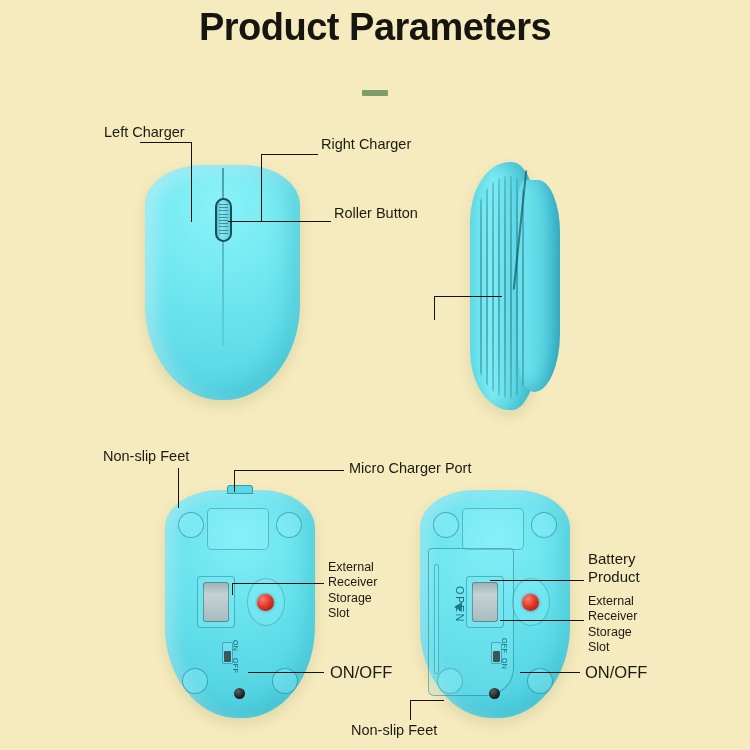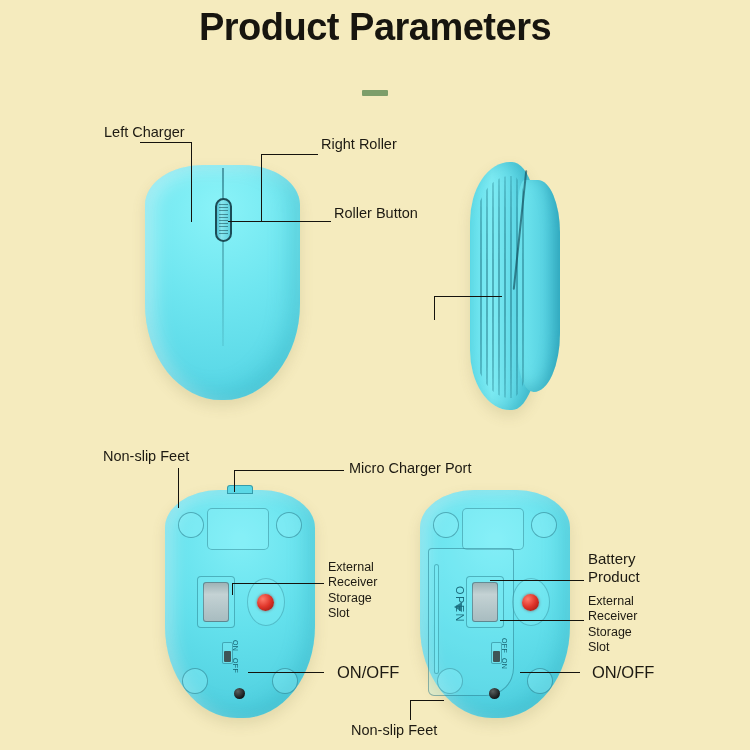--- a/index.html
+++ b/index.html
@@ -49,21 +49,21 @@
   
   .label {
     position: absolute;
     color: #1d1a12;
     font-size: 14.5px;
     line-height: 1.18;
     white-space: pre-line;
   }
   .label.small  { font-size: 12.5px; line-height: 1.22; }
   .label.medium { font-size: 15px; }
-  .label.big    { font-size: 16.5px; margin-left: 7px; }
+  .label.big    { font-size: 16.5px; }
 
   
   .leader {
     position: absolute;
     background: #15130d;
   }
   .leader.h { height: 1.4px; }
   .leader.v { width: 1.4px; }
 
   
@@ -339,21 +339,21 @@
   <div class="mouse">
     <div class="mouse-top-body"></div>
     <div class="mouse-top-split"></div>
     <div class="scroll-wheel"></div>
   </div>
 
   <div class="label" style="left:104px; top:124px;">Left Charger</div>
   <div class="leader h" style="left:140px; top:142px; width:52px;"></div>
   <div class="leader v" style="left:191px; top:142px; height:80px;"></div>
 
-  <div class="label" style="left:321px; top:136px;">Right Roller</div>
+  <div class="label" style="left:321px; top:136px;">Right Charger</div>
   <div class="leader h" style="left:262px; top:154px; width:56px;"></div>
   <div class="leader v" style="left:261px; top:154px; height:68px;"></div>
 
   <div class="label" style="left:334px; top:205px;">Roller Button</div>
   <div class="leader h" style="left:228px; top:221px; width:103px;"></div>
 
   <div class="mouse">
     <div class="mouse-side-body"></div>
     <div class="mouse-side-hump"></div>
     <div class="ribs">

